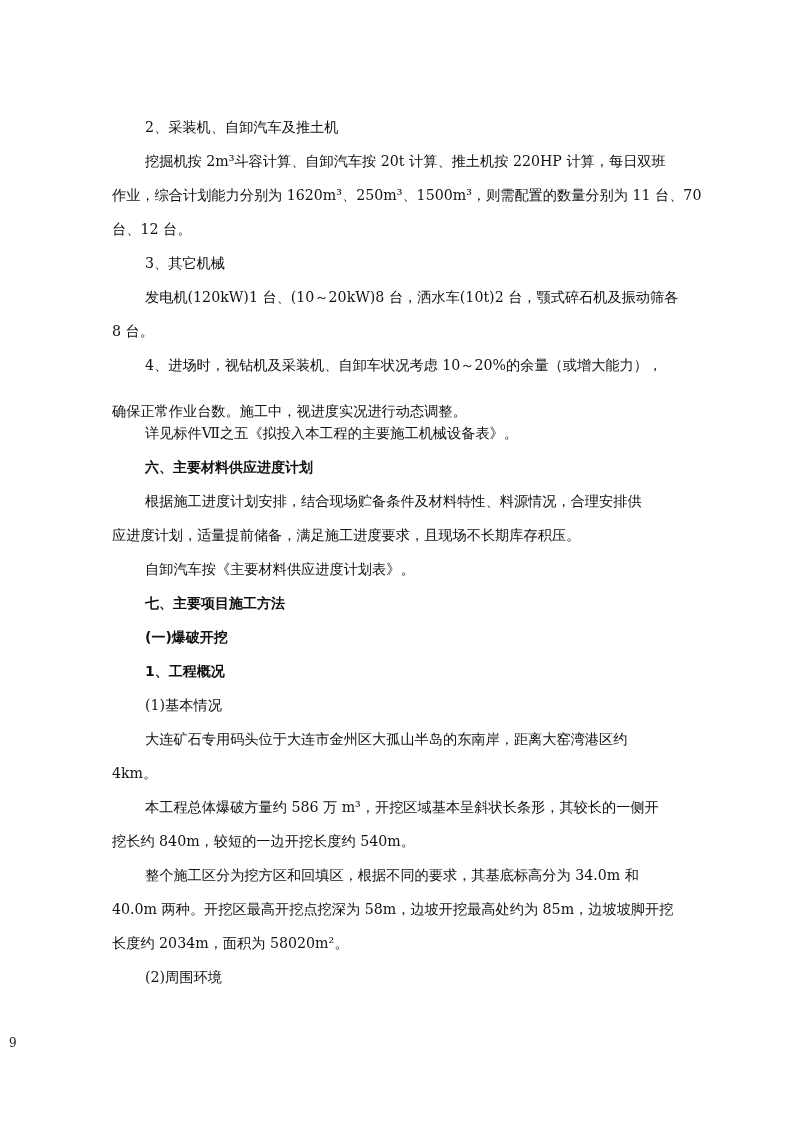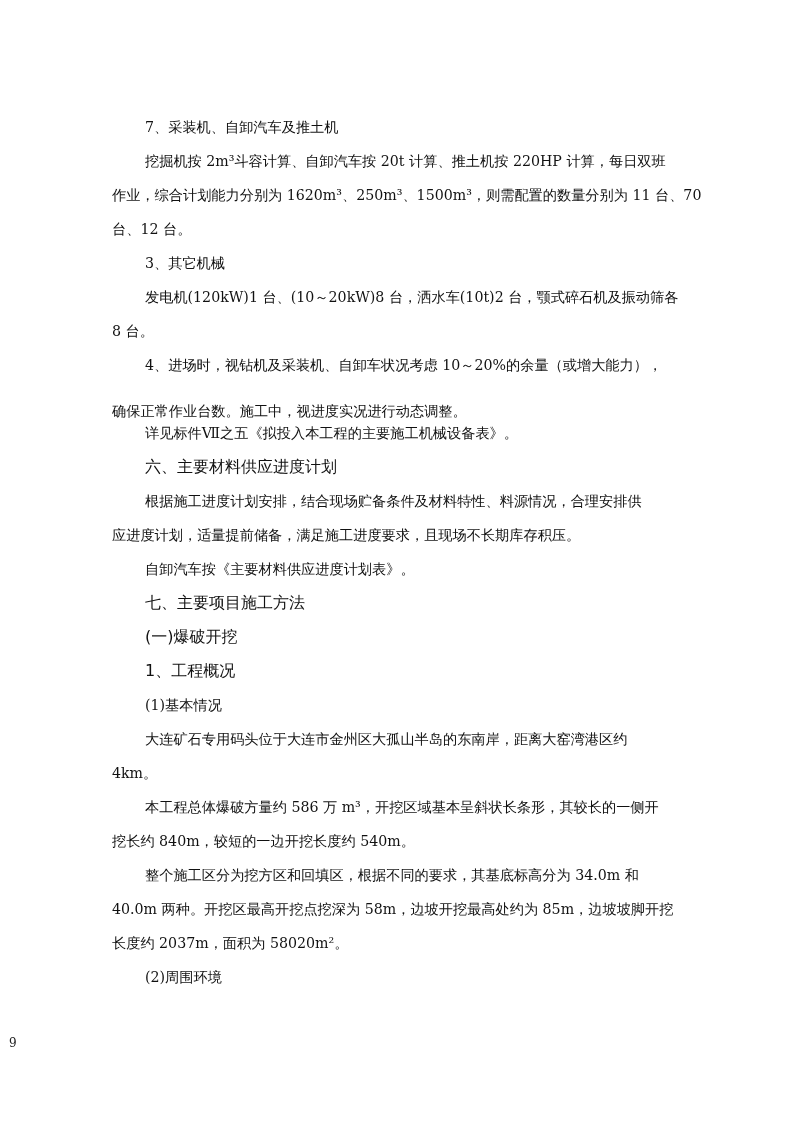--- a/index.html
+++ b/index.html
@@ -1,29 +1,29 @@
 <!DOCTYPE html>
 <html><head>
 <meta charset="utf-8">
 <style>
   html, body { margin: 0; padding: 0; background: #ffffff; }
   body { width: 793px; height: 1122px; position: relative; overflow: hidden;
          font-family: "DejaVu Serif", "Liberation Serif", serif; color: #111; }
   .page { position: absolute; left: 112px; top: 117px; width: 572px; }
   .line { position: absolute; left: 0; white-space: nowrap; font-size: 14.2px; line-height: 20px; }
   .indent { left: 33px; }
-  .bold { font-family: "DejaVu Sans", "Liberation Sans", sans-serif; font-weight: normal; font-size: 16px; }
+  .bold { font-family: "DejaVu Sans", "Liberation Sans", sans-serif; font-weight: bold; font-size: 14px; }
   .page-num { position: absolute; left: 9px; top: 1036px; font-size: 12px;
               font-family: "DejaVu Serif", serif; color: #222; }
 </style>
 </head>
 <body>
 
 <div class="page">
-  <div class="line indent" style="top:0px">7、采装机、自卸汽车及推土机</div>
+  <div class="line indent" style="top:0px">2、采装机、自卸汽车及推土机</div>
   <div class="line indent" style="top:34px">挖掘机按 2m³斗容计算、自卸汽车按 20t 计算、推土机按 220HP 计算，每日双班</div>
   <div class="line" style="top:68px">作业，综合计划能力分别为 1620m³、250m³、1500m³，则需配置的数量分别为 11 台、70</div>
   <div class="line" style="top:102px">台、12 台。</div>
   <div class="line indent" style="top:136px">3、其它机械</div>
   <div class="line indent" style="top:170px">发电机(120kW)1 台、(10～20kW)8 台，洒水车(10t)2 台，颚式碎石机及振动筛各</div>
   <div class="line" style="top:204px">8 台。</div>
   <div class="line indent" style="top:238px">4、进场时，视钻机及采装机、自卸车状况考虑 10～20%的余量（或增大能力），</div>
   <div class="line" style="top:284px">确保正常作业台数。施工中，视进度实况进行动态调整。</div>
   <div class="line indent" style="top:306px">详见标件Ⅶ之五《拟投入本工程的主要施工机械设备表》。</div>
   <div class="line indent bold" style="top:340px">六、主要材料供应进度计划</div>
@@ -33,17 +33,17 @@
   <div class="line indent bold" style="top:476px">七、主要项目施工方法</div>
   <div class="line indent bold" style="top:510px">(一)爆破开挖</div>
   <div class="line indent bold" style="top:544px">1、工程概况</div>
   <div class="line indent" style="top:578px">(1)基本情况</div>
   <div class="line indent" style="top:612px">大连矿石专用码头位于大连市金州区大孤山半岛的东南岸，距离大窑湾港区约</div>
   <div class="line" style="top:646px">4km。</div>
   <div class="line indent" style="top:680px">本工程总体爆破方量约 586 万 m³，开挖区域基本呈斜状长条形，其较长的一侧开</div>
   <div class="line" style="top:714px">挖长约 840m，较短的一边开挖长度约 540m。</div>
   <div class="line indent" style="top:748px">整个施工区分为挖方区和回填区，根据不同的要求，其基底标高分为 34.0m 和</div>
   <div class="line" style="top:782px">40.0m 两种。开挖区最高开挖点挖深为 58m，边坡开挖最高处约为 85m，边坡坡脚开挖</div>
-  <div class="line" style="top:816px">长度约 2037m，面积为 58020m²。</div>
+  <div class="line" style="top:816px">长度约 2034m，面积为 58020m²。</div>
   <div class="line indent" style="top:850px">(2)周围环境</div>
 </div>
 
 <div class="page-num">9</div>
 
 </body></html>

